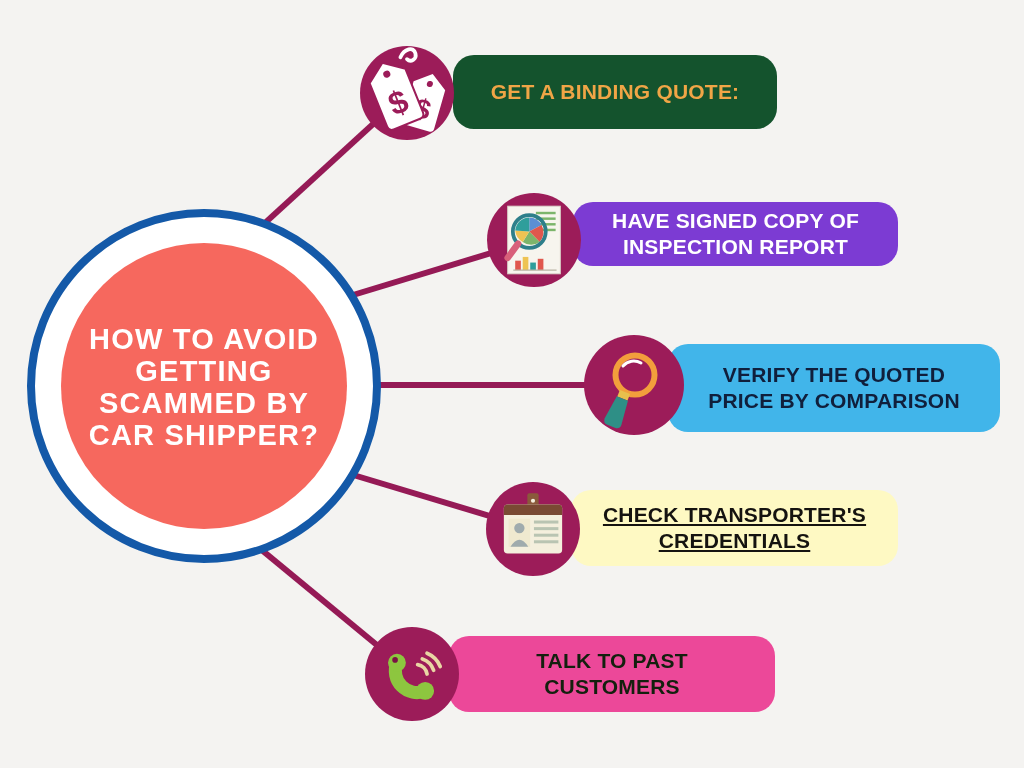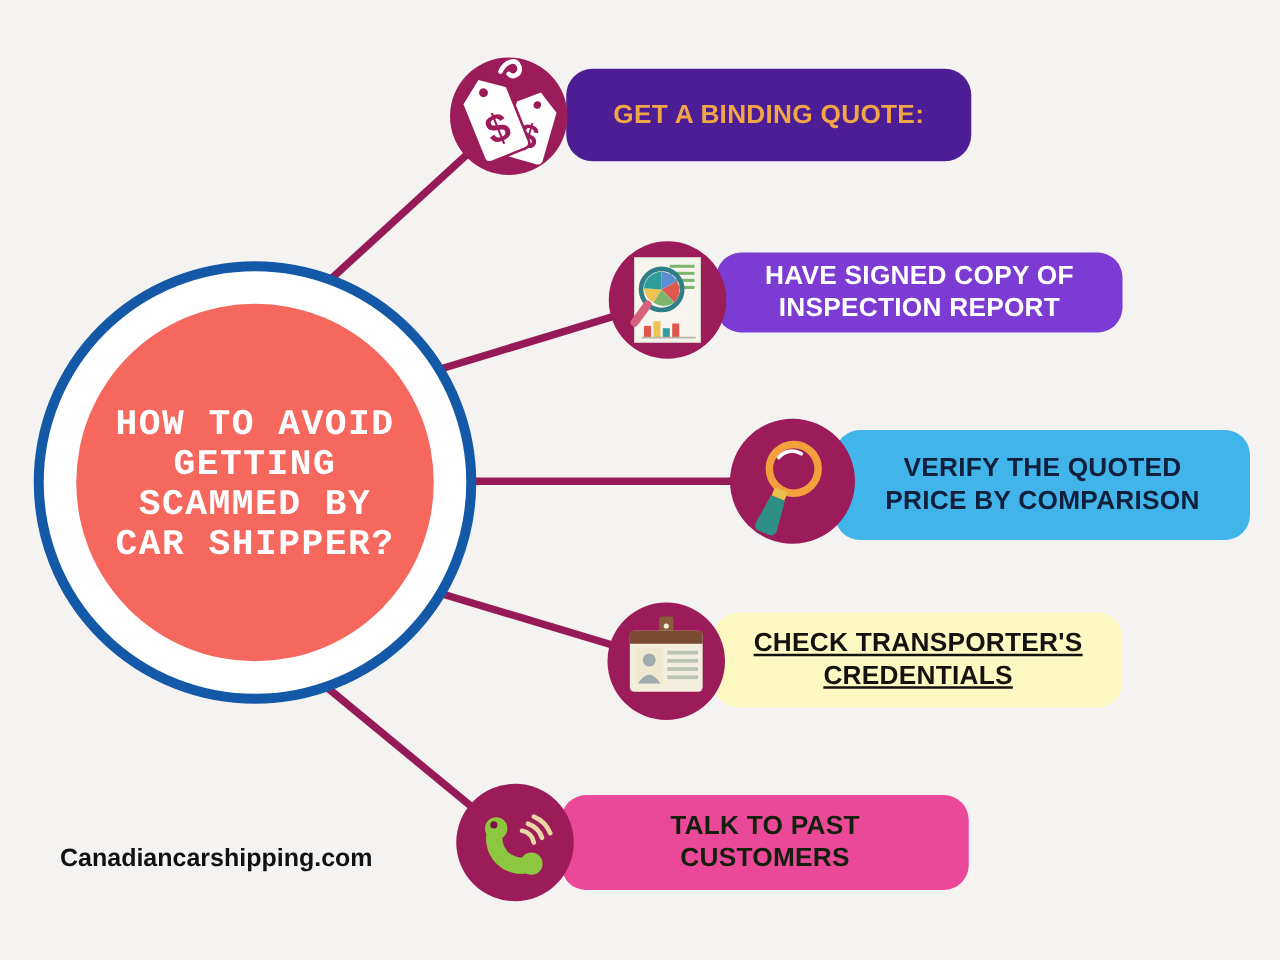--- a/index.html
+++ b/index.html
@@ -39,31 +39,31 @@
 <div id="canvas" style="background: rgb(244, 243, 241);">
 
   <svg id="connectors" width="1024" height="768" viewBox="0 0 1024 768">
     <line x1="230" y1="255" x2="407" y2="93" stroke-width="6" stroke="#951a56"></line>
     <line x1="330" y1="302" x2="534" y2="240" stroke-width="6" stroke="#951a56"></line>
     <line x1="340" y1="385" x2="634" y2="385" stroke-width="6" stroke="#951a56"></line>
     <line x1="330" y1="468" x2="533" y2="529" stroke-width="6" stroke="#951a56"></line>
     <line x1="235" y1="528" x2="412" y2="674" stroke-width="6" stroke="#951a56"></line>
   </svg>
 
-  <div class="center-circle" style="border-color: rgb(20, 89, 168); font-family: Liberation Mono, monospace;">
+  <div class="center-circle" style="border-color: rgb(20, 89, 168);">
     <div class="center-inner" style="background: rgb(246, 104, 94);">
       <div class="center-title" style="color: rgb(255, 255, 255);">HOW TO AVOID
 GETTING
 SCAMMED BY
 CAR SHIPPER?</div>
     </div>
   </div>
 
   <div class="item">
-    <div class="bar bar1" style="background: #4c1d95; color: rgb(240, 165, 70); border-radius: 21px;">
+    <div class="bar bar1" style="background: #14532d; color: rgb(240, 165, 70); border-radius: 21px;">
       <span class="bar-label">GET A BINDING QUOTE:</span>
     </div>
     <div class="icon-circle cir1" style="background: rgb(156, 28, 89);">
       <svg width="94" height="94" viewBox="-50 -50 100 100">
         <g transform="translate(19,9) rotate(16) scale(0.92)">
           <path d="M0,-33 L19,-19 L19,27 Q19,32 14,32 L-14,32 Q-19,32 -19,27 L-19,-19 Z" fill="#ffffff"></path>
           <circle cx="0" cy="-21" r="3.5" fill="#9c1c59"></circle>
           <text x="0" y="20" font-size="32" font-weight="bold" fill="#9c1c59" text-anchor="middle">$</text>
         </g>
         <g transform="translate(-13,1) rotate(-22) scale(1.08)">
@@ -156,14 +156,13 @@
         <circle cx="-16" cy="-12" r="9.5" fill="#8dc63f"></circle>
         <circle cx="14" cy="18" r="9.5" fill="#8dc63f"></circle>
         <circle cx="-18" cy="-15" r="3" fill="#7a1244"></circle>
         <path d="M6,-10 A12 12 0 0 1 16,0" stroke="#e9d6a4" stroke-width="4" fill="none" stroke-linecap="round"></path>
         <path d="M11,-16 A19 19 0 0 1 23,-4" stroke="#e9d6a4" stroke-width="4" fill="none" stroke-linecap="round"></path>
         <path d="M16,-22 A26 26 0 0 1 30,-8" stroke="#e9d6a4" stroke-width="4" fill="none" stroke-linecap="round"></path>
       </svg>
     </div>
   </div>
 
-  <div class="footer" style="color: rgb(17, 17, 17);">Canadiancarshipping.com</div>
 </div>
 
 </body></html>

